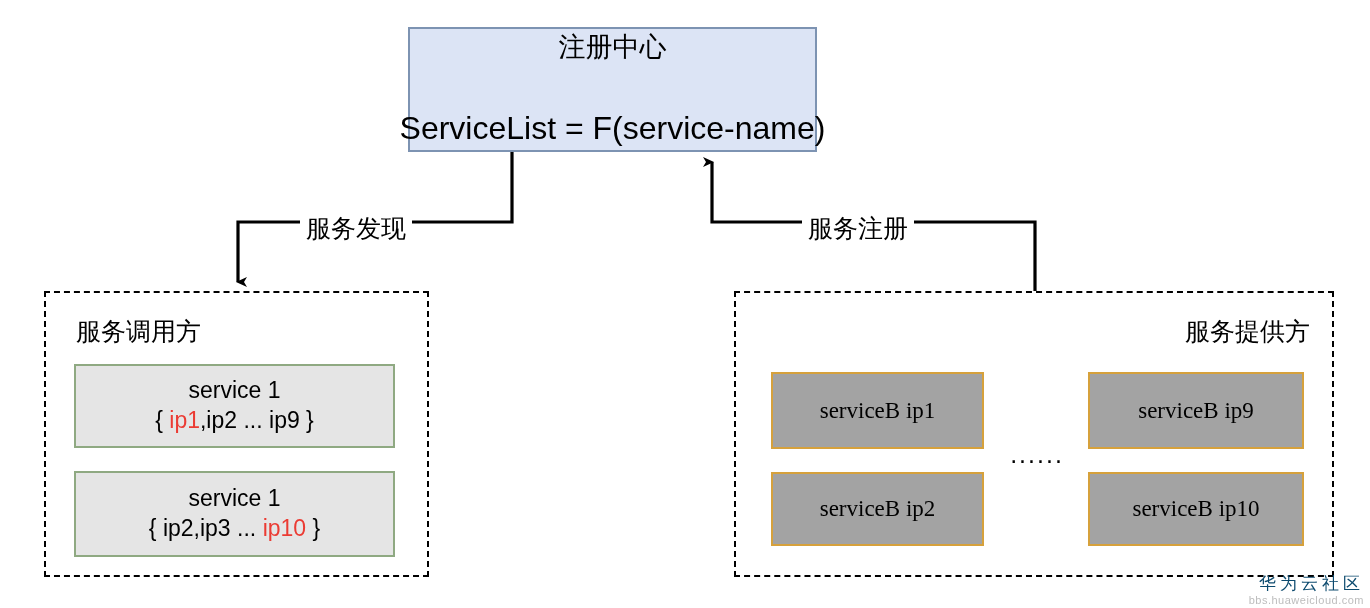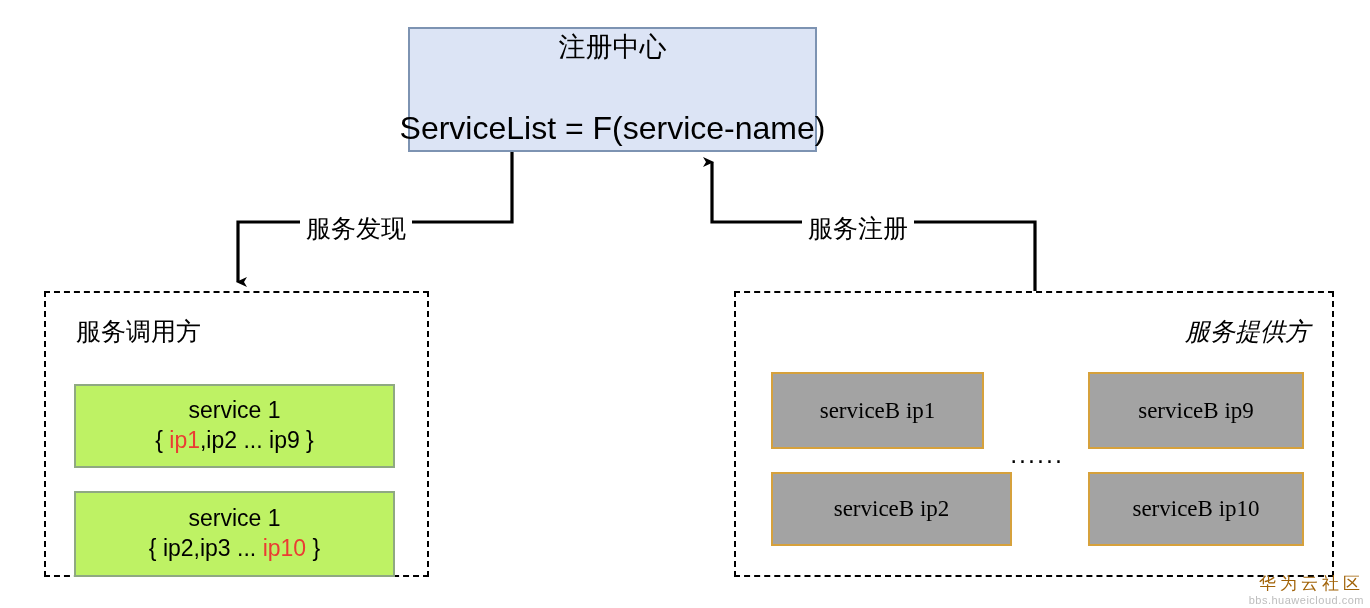--- a/index.html
+++ b/index.html
@@ -88,34 +88,32 @@
     color: #000000;
     white-space: nowrap;
   }
   #zone-consumer .zone-title {
     left: 30px;
     top: 22px;
   }
   #zone-provider .zone-title {
     right: 22px;
     top: 22px;
-    font-style: italic;
   }
   
   .service-box {
     position: absolute;
-    background: #bef264;
+    background: #e5e5e5;
     border: 2px solid #8fa982;
     box-sizing: border-box;
     display: flex;
     flex-direction: column;
     align-items: center;
     justify-content: center;
     line-height: 1.3;
-    margin-top: 20px;
   }
   #svc-box-0 { left: 74px; top: 364px; width: 321px; height: 84px; }
   #svc-box-1 { left: 74px; top: 471px; width: 321px; height: 86px; }
   .service-name {
     font-size: 23px;
     color: #000000;
   }
   .service-ips {
     font-size: 23px;
     color: #000000;
@@ -130,21 +128,21 @@
     box-sizing: border-box;
     display: flex;
     align-items: center;
     justify-content: center;
     font-size: 23px;
     color: #000000;
     white-space: nowrap;
     font-family: Liberation Serif, serif;
   }
   #prov-box-0 { left: 771px; top: 372px; width: 213px; height: 77px; }
-  #prov-box-1 { left: 771px; top: 472px; width: 241px; height: 74px; }
+  #prov-box-1 { left: 771px; top: 472px; width: 213px; height: 74px; }
   #prov-box-2 { left: 1088px; top: 372px; width: 216px; height: 77px; }
   #prov-box-3 { left: 1088px; top: 472px; width: 216px; height: 74px; }
   .ellipsis-dots {
     position: absolute;
     left: 1000px;
     top: 440px;
     width: 74px;
     font-size: 25px;
     letter-spacing: 2px;
     color: #000000;
@@ -155,21 +153,21 @@
     position: absolute;
     right: 6px;
     bottom: 2px;
     text-align: right;
     color: #b9b9b9;
     user-select: none;
   }
   .wm-cn {
     font-size: 17px;
     letter-spacing: 4px;
-    color: #a16207;
+    color: #0c4a6e;
     line-height: 1.1;
   }
   .wm-url {
     font-size: 11px;
     letter-spacing: 0.5px;
     color: #bdbdbd;
     line-height: 1.1;
   }
 </style>
 </head>

